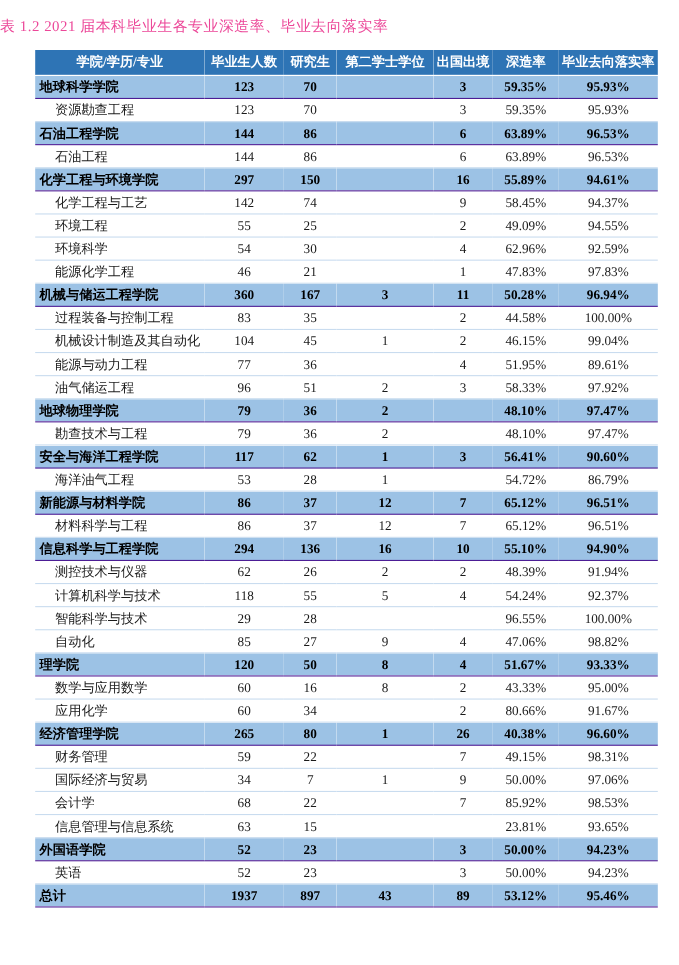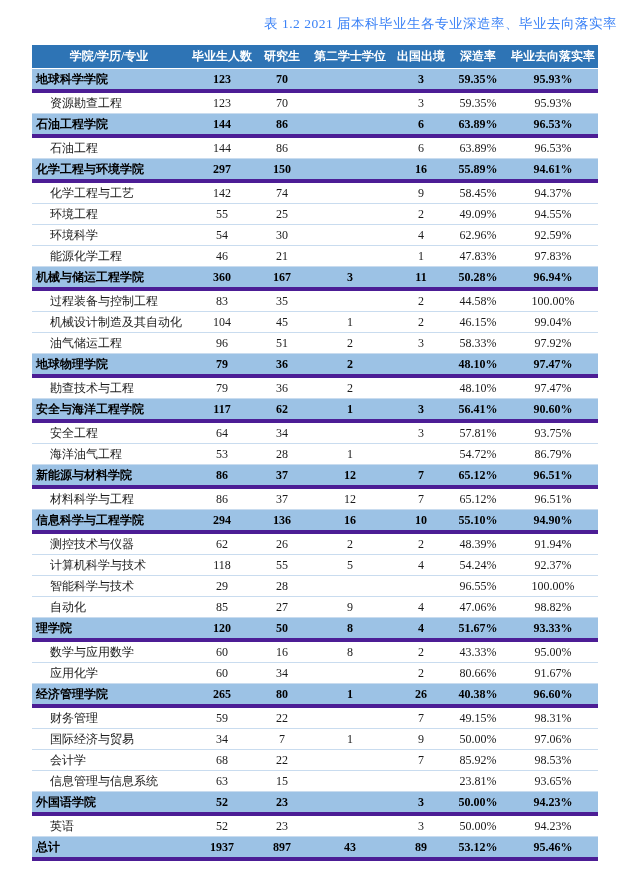--- a/index.html
+++ b/index.html
@@ -5,23 +5,23 @@
   * { box-sizing: border-box; }
   html, body {
     margin: 0; padding: 0;
     width: 617px; height: 877px;
     background: #ffffff;
     font-family: "Liberation Serif", serif;
   }
   .page { width: 617px; height: 877px; overflow: hidden; }
   .doc-title {
     margin-top: 15px;
-    text-align: right;
+    text-align: left;
     font-size: 13.5px;
-    color: #3b82f6;
+    color: #ec4899;
     letter-spacing: 0.5px;
     font-family: "Liberation Serif", serif;
   }
   table.tbl {
     border-collapse: collapse;
     table-layout: fixed;
     width: 566px;
     margin: 12px 0 0 32px;
     font-size: 12px;
     color: #1a1a1a;
@@ -49,21 +49,21 @@
     font-weight: bold;
     height: 23px;
     line-height: 23px;
     font-size: 12px;
     border-bottom: 1px solid #ffffff;
   }
   tbody tr.college, tbody tr.total {
     background: var(--band_bg, #9CC2E5);
     font-weight: bold;
     color: #000000;
-    border-bottom: 4px solid #4c1d95;
+    border-bottom: 1px solid #4c1d95;
   }
   tbody tr.major {
     background: #ffffff;
     border-bottom: 1px solid var(--separator, #C9DCEF);
   }
   td.name { text-align: left; padding-left: 4px; }
   tr.major td.name { padding-left: 18px; }
 </style>
 </head>
 <body>
@@ -195,20 +195,29 @@
         <tr class="major">
           <td class="name">机械设计制造及其自动化</td>
           <td>104</td>
           <td>45</td>
           <td>1</td>
           <td>2</td>
           <td>46.15%</td>
           <td>99.04%</td>
         </tr>
         <tr class="major">
+          <td class="name">能源与动力工程</td>
+          <td>77</td>
+          <td>36</td>
+          <td></td>
+          <td>4</td>
+          <td>51.95%</td>
+          <td>89.61%</td>
+        </tr>
+        <tr class="major">
           <td class="name">油气储运工程</td>
           <td>96</td>
           <td>51</td>
           <td>2</td>
           <td>3</td>
           <td>58.33%</td>
           <td>97.92%</td>
         </tr>
         <tr class="college">
           <td class="name">地球物理学院</td>
@@ -229,29 +238,20 @@
           <td>97.47%</td>
         </tr>
         <tr class="college">
           <td class="name">安全与海洋工程学院</td>
           <td>117</td>
           <td>62</td>
           <td>1</td>
           <td>3</td>
           <td>56.41%</td>
           <td>90.60%</td>
-        </tr>
-        <tr class="major">
-          <td class="name">安全工程</td>
-          <td>64</td>
-          <td>34</td>
-          <td></td>
-          <td>3</td>
-          <td>57.81%</td>
-          <td>93.75%</td>
         </tr>
         <tr class="major">
           <td class="name">海洋油气工程</td>
           <td>53</td>
           <td>28</td>
           <td>1</td>
           <td></td>
           <td>54.72%</td>
           <td>86.79%</td>
         </tr>

